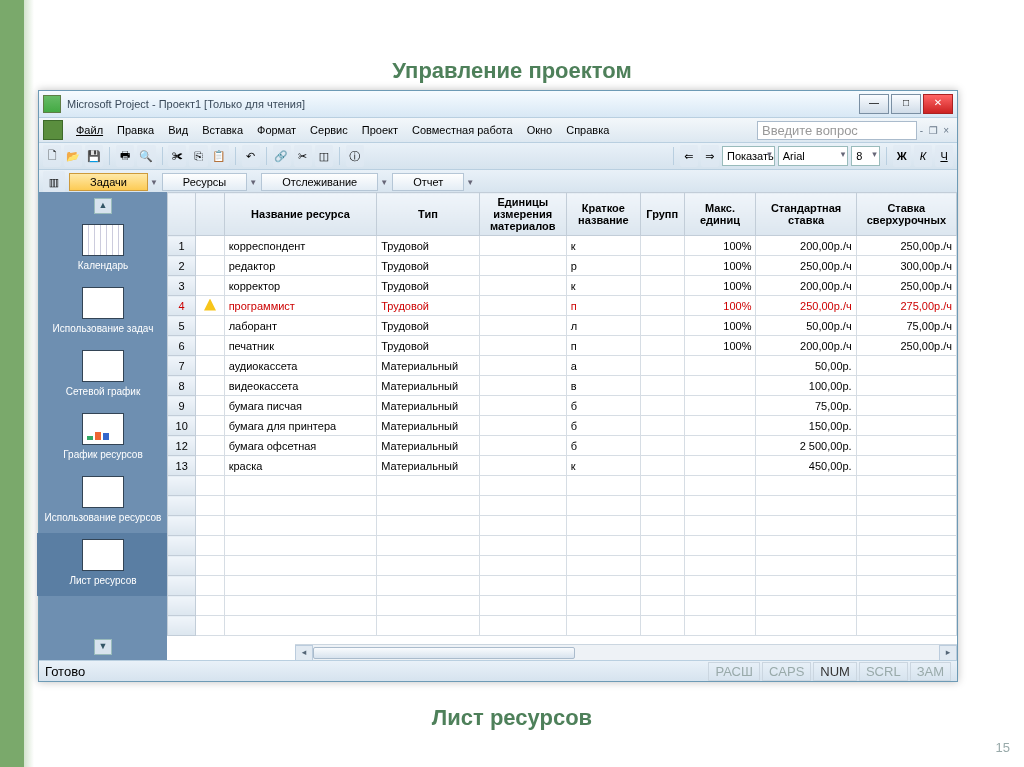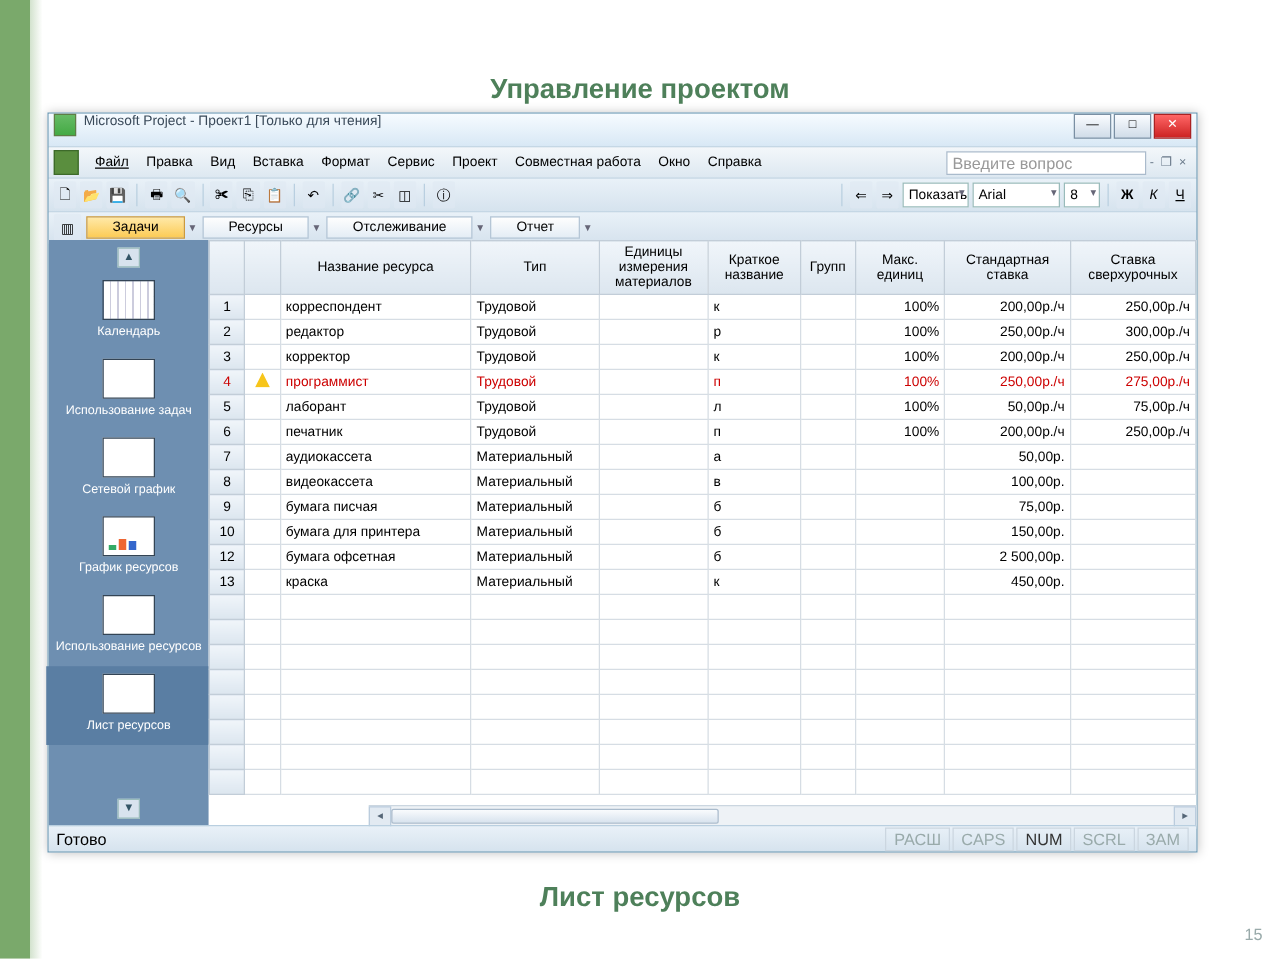--- a/index.html
+++ b/index.html
@@ -3,21 +3,21 @@
 <meta charset="utf-8">
 <style>
 html,body{margin:0;padding:0;width:1024px;height:767px;font-family:Tahoma,Arial,sans-serif;font-size:11px;color:#000;background:#fff;overflow:hidden}
 .slide{position:relative;width:1024px;height:767px;background:#fff}
 .accent-left{position:absolute;left:0;top:0;width:24px;height:767px;background:#7aa96b}
 .accent-fade{position:absolute;left:24px;top:0;width:10px;height:767px;background:linear-gradient(90deg,#7aa96b55,transparent)}
 .title-main{position:absolute;left:0;right:0;top:58px;text-align:center;font-size:22px;font-weight:bold;color:#4e805a}
 .title-sub{position:absolute;left:0;right:0;top:705px;text-align:center;font-size:22px;font-weight:bold;color:#4e805a}
 .slide-num{position:absolute;right:14px;bottom:12px;color:#9aa;font-size:13px}
 .app-window{position:absolute;left:38px;top:90px;width:918px;height:590px;border:1px solid #6d9ab5;box-shadow:0 0 8px rgba(0,0,0,.25);background:#eef2f6}
-.titlebar{height:26px;background:linear-gradient(#f6fbff,#d8e8f5);border-bottom:1px solid #b9cfe0;display:flex;padding:0 4px}
+.titlebar{height:26px;background:linear-gradient(#f6fbff,#d8e8f5);border-bottom:1px solid #b9cfe0;display:flex;align-items:center;padding:0 4px}
 .titlebar .icon{width:16px;height:16px;background:linear-gradient(#6b6,#4a4);border:1px solid #5e7d45;margin-right:6px}
 .titlebar .title{flex:1;color:#3a4a5a}
 .winbtns{display:flex;gap:2px}
 .winbtn{width:28px;height:18px;border:1px solid #7a8fa3;background:linear-gradient(#fafcff,#d0dce8);text-align:center;line-height:16px;font-size:10px}
 .winbtn.close{background:linear-gradient(#f66,#c22);color:#fff;border-color:#a22}
 .menubar{height:24px;background:linear-gradient(#f3f7fa,#dde8f1);border-bottom:1px solid #b9cfe0;display:flex;align-items:center;padding:0 4px;gap:0}
 .menubar .appicon{width:18px;height:18px;background:#5a8e3e;margin-right:6px;border:1px solid #3d6a2a}
 .menubar a{padding:3px 7px;text-decoration:none;color:#000}
 .menubar .search{margin-left:auto;width:150px;height:17px;border:1px solid #abc;font-size:13px;color:#999;padding:0 4px;background:#fff}
 .menubar .mdi{width:32px;text-align:right;color:#6a7a8a;font-size:10px;padding-right:4px}
@@ -35,21 +35,21 @@
 .sidepane{width:128px;background:#6e8fb1;color:#fff;display:flex;flex-direction:column;align-items:center;padding-top:6px;position:relative}
 .sidepane .scrollbtn{width:16px;height:14px;background:#d8e3ee;border:1px solid #9bb;color:#356;font-size:9px;text-align:center;line-height:12px;margin-bottom:4px}
 .side-item{width:100%;text-align:center;padding:6px 2px 10px;font-size:10px;cursor:pointer}
 .side-item.active{background:#5a7ea3}
 .side-item .icon{width:40px;height:30px;margin:0 auto 4px;background:#fff;border:1px solid #345;position:relative}
 .side-item .icon.cal{background:repeating-linear-gradient(90deg,#fff 0 5px,#ccd 5px 6px),repeating-linear-gradient(0deg,#fff 0 5px,#ccd 5px 6px)}
 .side-item .icon.net::after{content:"";position:absolute;inset:4px;background:radial-gradient(circle at 20% 30%,#fff 2px,transparent 3px),radial-gradient(circle at 70% 60%,#fff 2px,transparent 3px)}
 .side-item .icon.chart::after{content:"";position:absolute;left:4px;right:4px;bottom:4px;height:14px;background:linear-gradient(to top,#3a6 30%,transparent 30%),linear-gradient(to top,#e63 60%,transparent 60%) 8px 0,linear-gradient(to top,#36c 50%,transparent 50%) 16px 0;background-size:6px 100%;background-repeat:no-repeat}
 .grid-wrap{flex:1;position:relative;background:#fff}
 .gridtable{border-collapse:collapse;width:100%;font-size:11px;table-layout:fixed}
-.gridtable th{background:linear-gradient(#f0f5fa,#dce6ef);border:1px solid #c2cdd8;padding:2px 4px;font-weight:normal;height:38px;vertical-align:middle;text-align:center;overflow:hidden}
+.gridtable th{background:linear-gradient(#f0f5fa,#dce6ef);border:1px solid #c2cdd8;padding:2px 4px;font-weight:bold;height:38px;vertical-align:middle;text-align:center;overflow:hidden}
 .gridtable td{border:1px solid #d6dde4;padding:1px 4px;height:17px;white-space:nowrap;overflow:hidden;text-overflow:clip}
 .gridtable td.rownum{background:linear-gradient(#f0f5fa,#dce6ef);text-align:center;border-color:#c2cdd8}
 .gridtable td.right{text-align:right}
 .gridtable td.center{text-align:center}
 .redrow td{color:#c00}
 .warn-icon{display:inline-block;width:12px;height:12px;background:#f7c51a;clip-path:polygon(50% 0,100% 100%,0 100%);position:relative}
 .statusbar{position:absolute;left:0;right:0;bottom:0;height:20px;background:linear-gradient(#e9f1f8,#d6e3ee);border-top:1px solid #b9cfe0;display:flex;align-items:center;font-size:13px;padding:0 6px}
 .statusbar .cell{border:1px solid #cbd6e0;padding:1px 6px;margin-left:2px;color:#9aa}
 .statusbar .cell.on{color:#333}
 .statusbar .stretch{flex:1}

